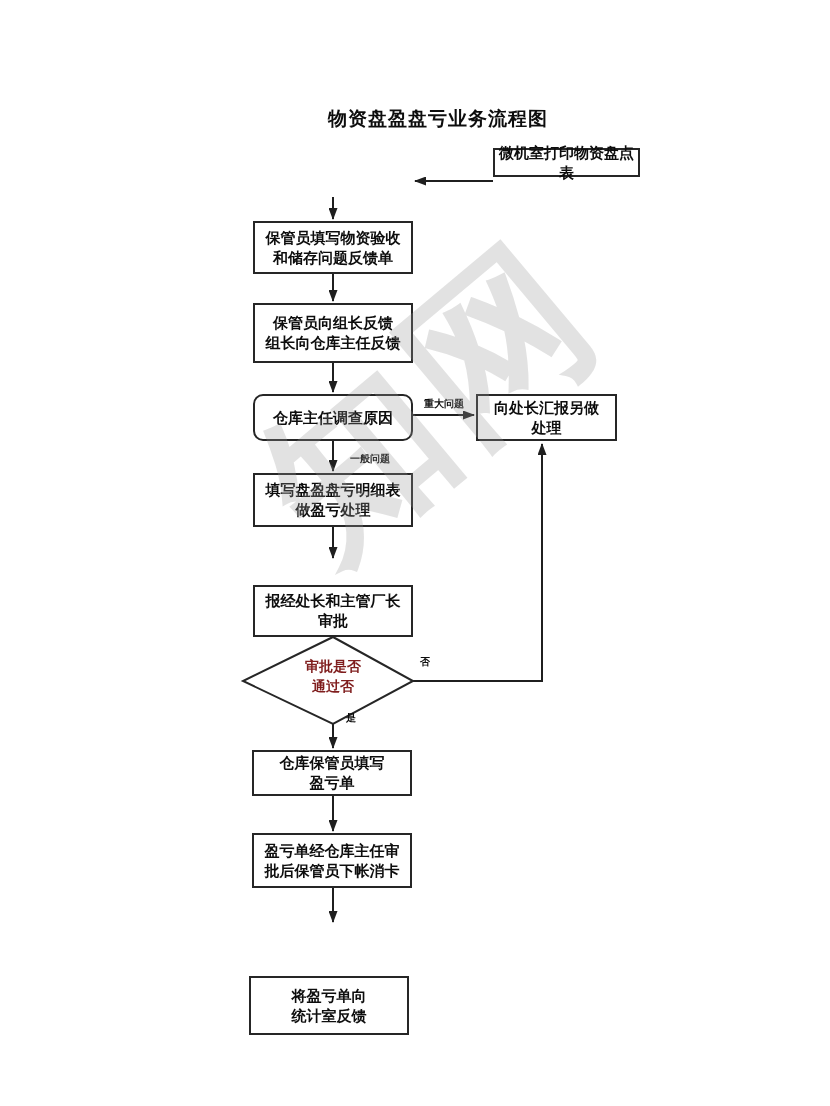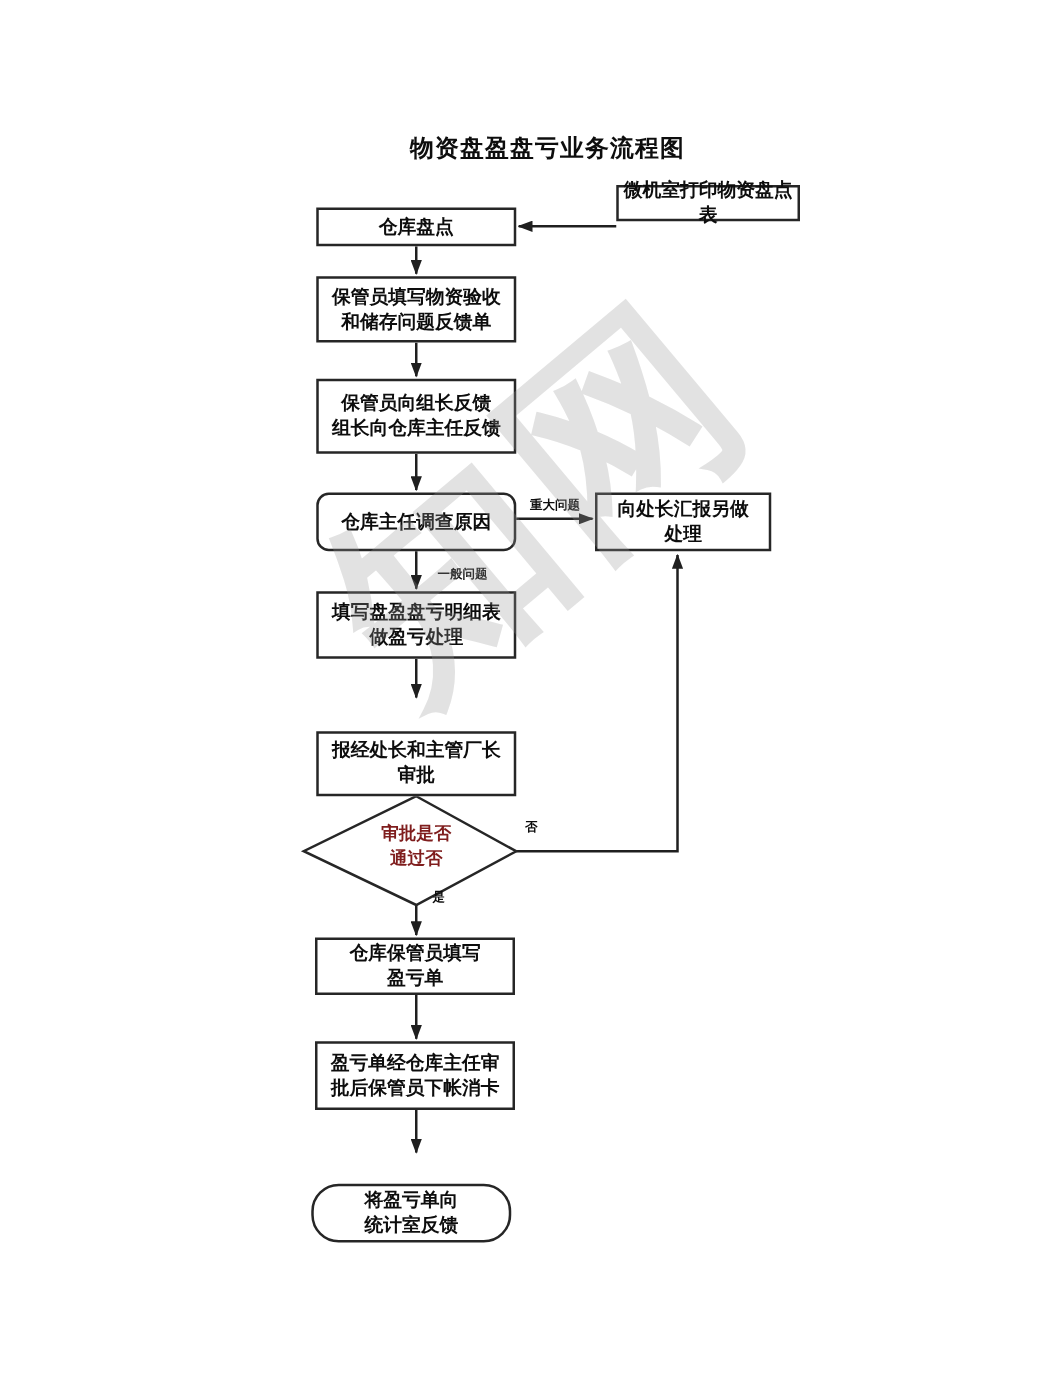--- a/index.html
+++ b/index.html
@@ -127,23 +127,20 @@
 
     <line x1="333" y1="796" x2="333" y2="831" stroke="#1f1f1f" stroke-width="2" marker-end="url(#arrow)"></line>
 
     <line x1="333" y1="888" x2="333" y2="922" stroke="#1f1f1f" stroke-width="2" marker-end="url(#arrow)"></line>
 
     <polygon points="333,637 413,681 333,724 243,681" fill="#ffffff" stroke="#262626" stroke-width="2"></polygon>
   </svg>
 
   <h1 class="title">物资盘盈盘亏业务流程图</h1>
 
-  <div class="node" style="left:253px; top:166px; width:160px; height:31px;">
-    <span>仓库盘点</span>
-  </div>
 
   <div class="node" style="left:493px; top:148px; width:147px; height:29px;">
     <span>微机室打印物资盘点表</span>
   </div>
 
   <div class="node" style="left:253px; top:221px; width:160px; height:53px;">
     <span>保管员填写物资验收
 和储存问题反馈单</span>
   </div>
 
@@ -177,21 +174,21 @@
   <div class="node" style="left:252px; top:750px; width:160px; height:46px;">
     <span>仓库保管员填写
 盈亏单</span>
   </div>
 
   <div class="node" style="left:252px; top:833px; width:160px; height:55px;">
     <span>盈亏单经仓库主任审
 批后保管员下帐消卡</span>
   </div>
 
-  <div class="node" style="left:249px; top:947px; width:160px; height:47px;border-radius:22px;">
+  <div class="node" style="left:249px; top:976px; width:160px; height:59px;">
     <span>将盈亏单向
 统计室反馈</span>
   </div>
 
   <div id="lbl-major" class="edge-label">重大问题</div>
   <div id="lbl-general" class="edge-label">一般问题</div>
   <div id="lbl-no" class="edge-label">否</div>
   <div id="lbl-yes" class="edge-label">是</div>
 
   <div class="watermark">知网</div>

